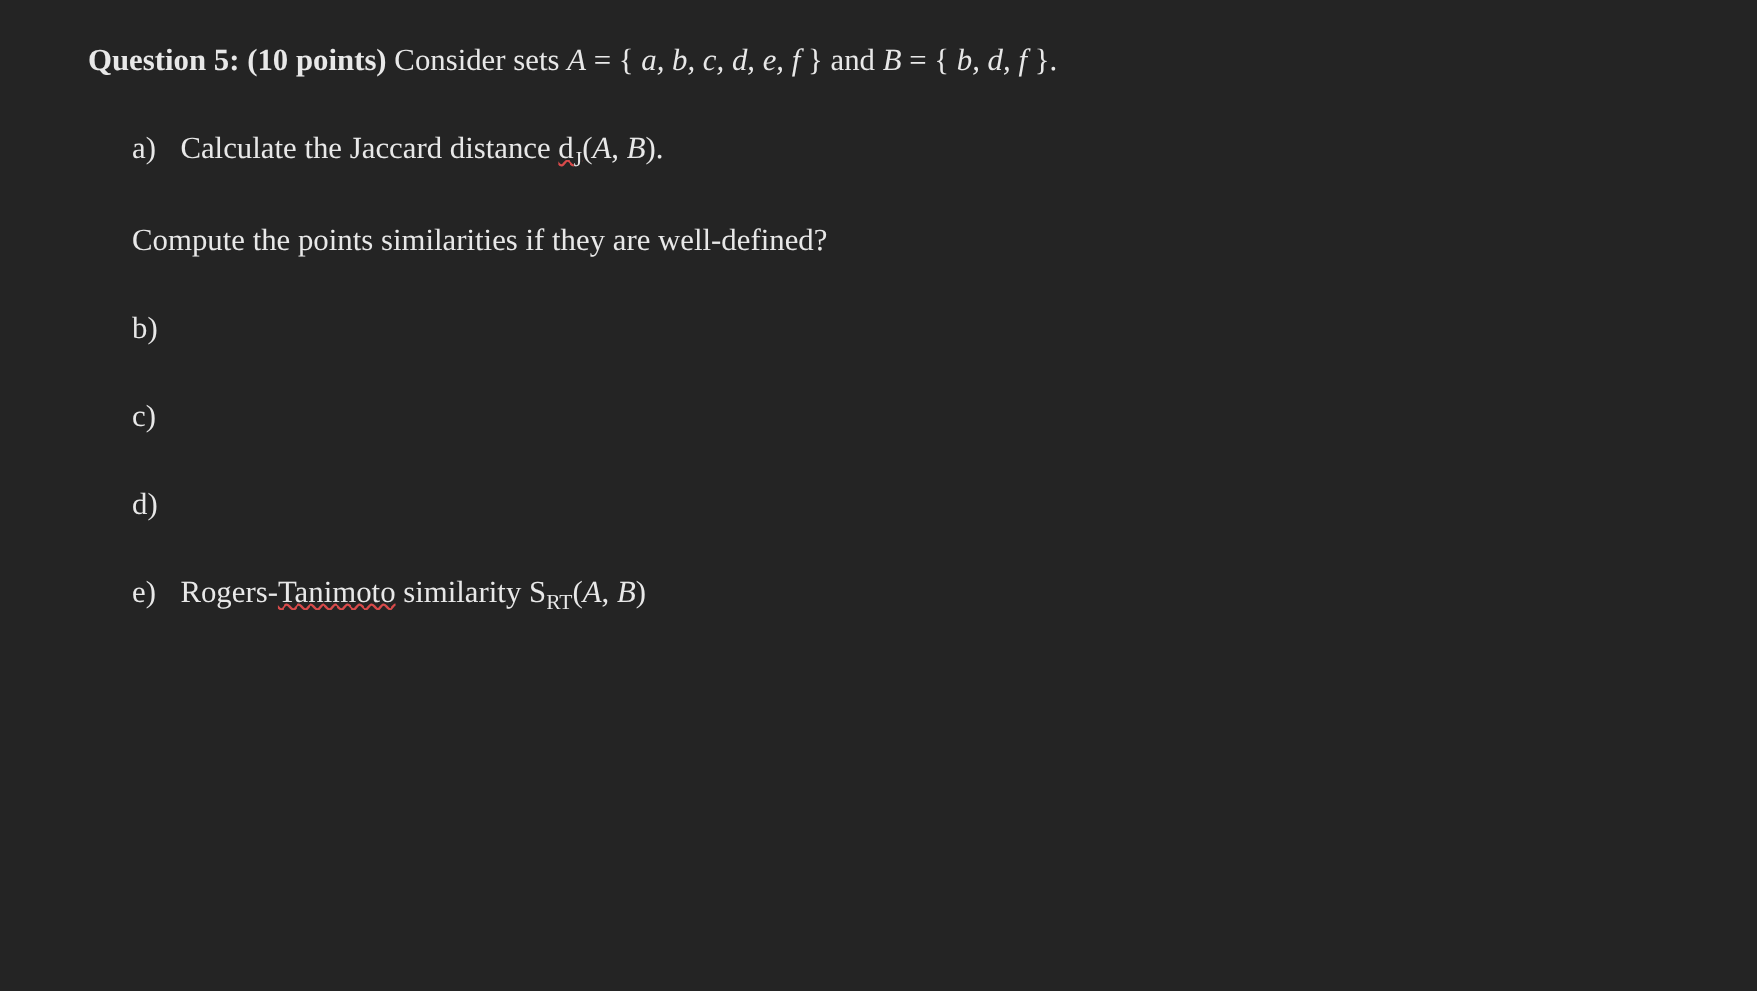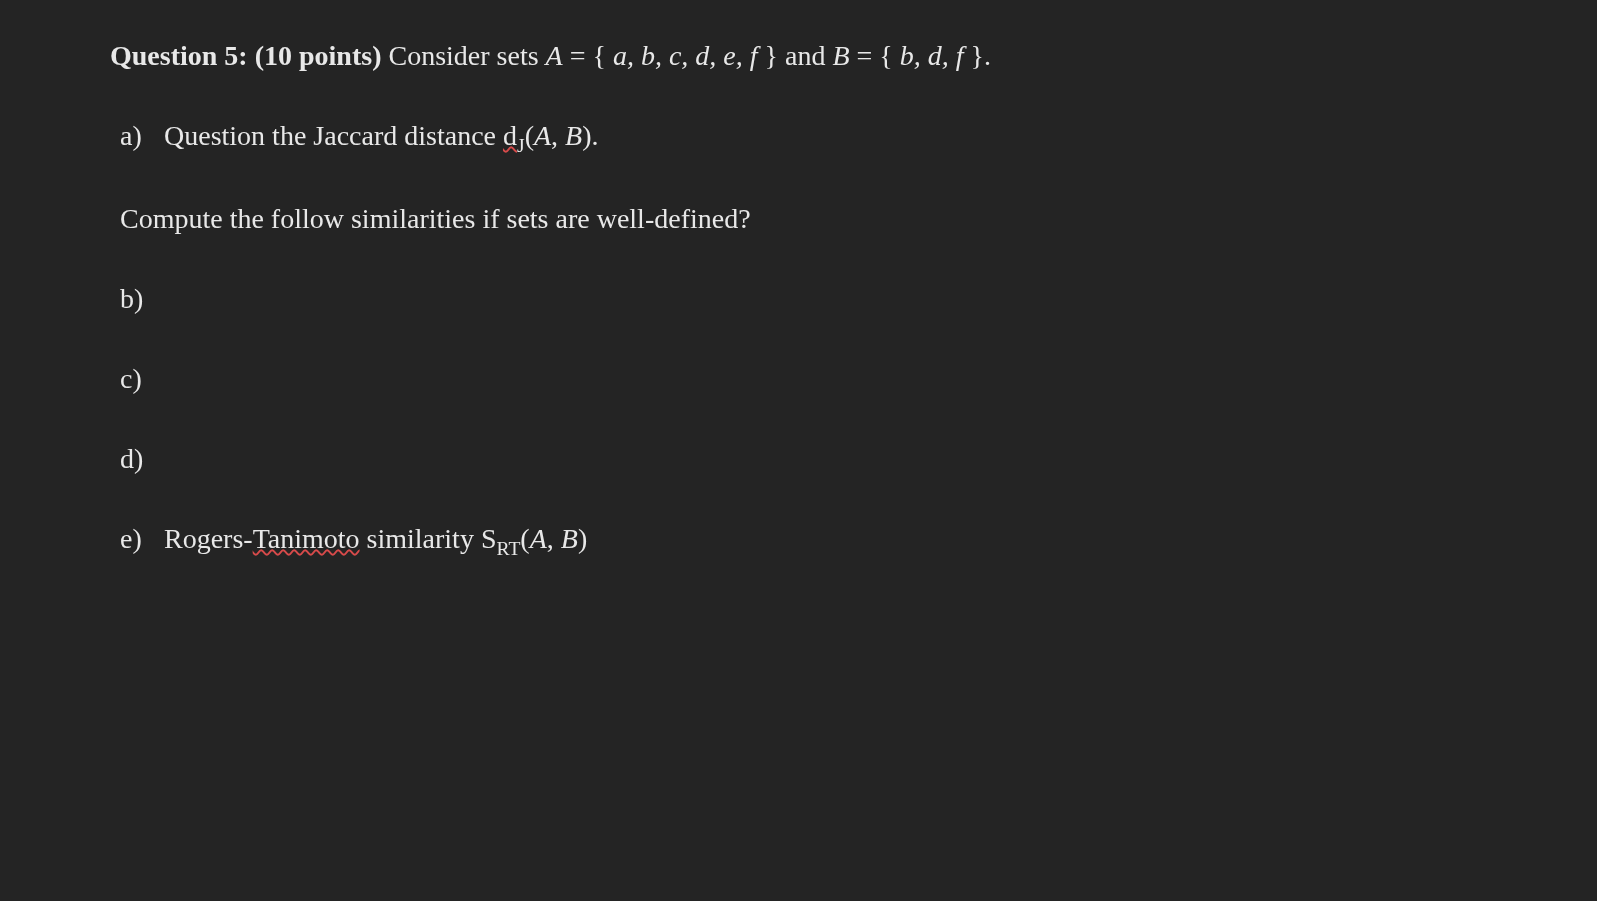--- a/index.html
+++ b/index.html
@@ -12,21 +12,20 @@
       color: #e8e8e8;
       font-family: 'Times New Roman', Times, serif;
       width: 1597px;
       height: 901px;
       padding: 35px 80px;
       font-size: 28px;
       line-height: 1.5;
     }
     .question-header {
       margin-bottom: 38px;
-      margin-left: 30px;
     }
     .bold {
       font-weight: bold;
     }
     .italic {
       font-style: italic;
     }
     .sub {
       font-size: 0.7em;
       vertical-align: sub;
@@ -76,25 +75,25 @@
   <span> = {</span>
   <span class="italic">b, d, f</span>
   <span>}.</span>
 </div>
 
 <div class="body-content">
 
   <div class="sub-item">
     <span class="label">a)</span>
     <span>
-      <span>Question the Jaccard distance </span><span class="red-squiggle"><span>d</span><span class="sub">J</span></span><span>(</span><span class="italic">A</span><span>, </span><span class="italic">B</span><span>).</span>
+      <span>Calculate the Jaccard distance </span><span class="red-squiggle"><span>d</span><span class="sub">J</span></span><span>(</span><span class="italic">A</span><span>, </span><span class="italic">B</span><span>).</span>
     </span>
   </div>
 
-  <div class="instruction">Compute the follow similarities if sets are well-defined?</div>
+  <div class="instruction">Compute the points similarities if they are well-defined?</div>
 
   <div class="sub-item">
     <span class="label">b)</span>
   </div>
 
   <div class="sub-item">
     <span class="label">c)</span>
   </div>
 
   <div class="sub-item">

